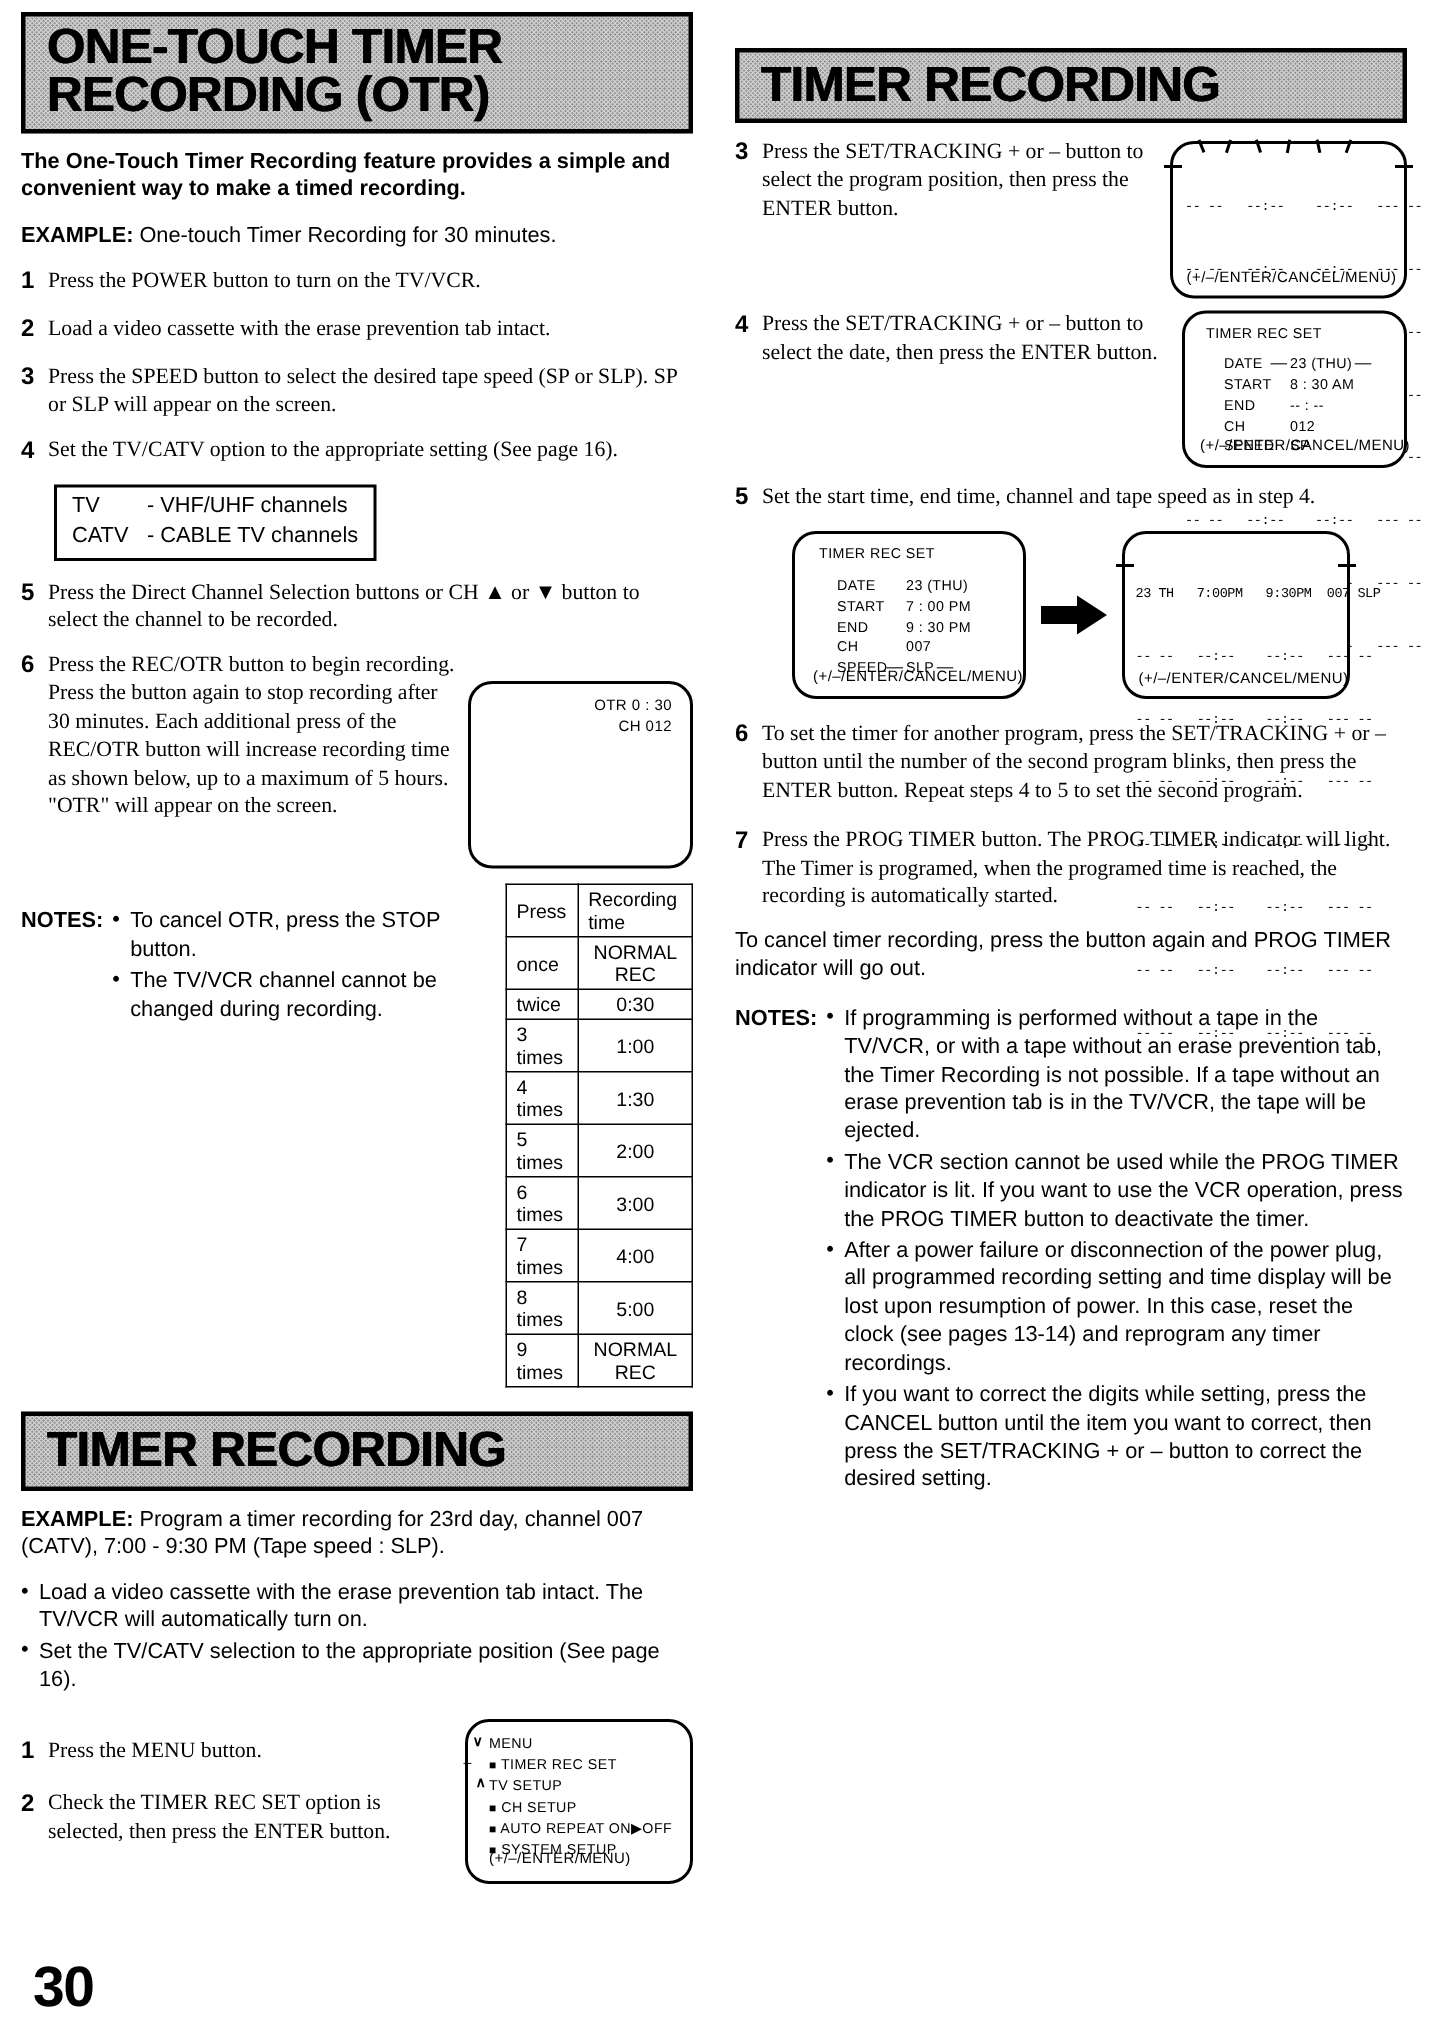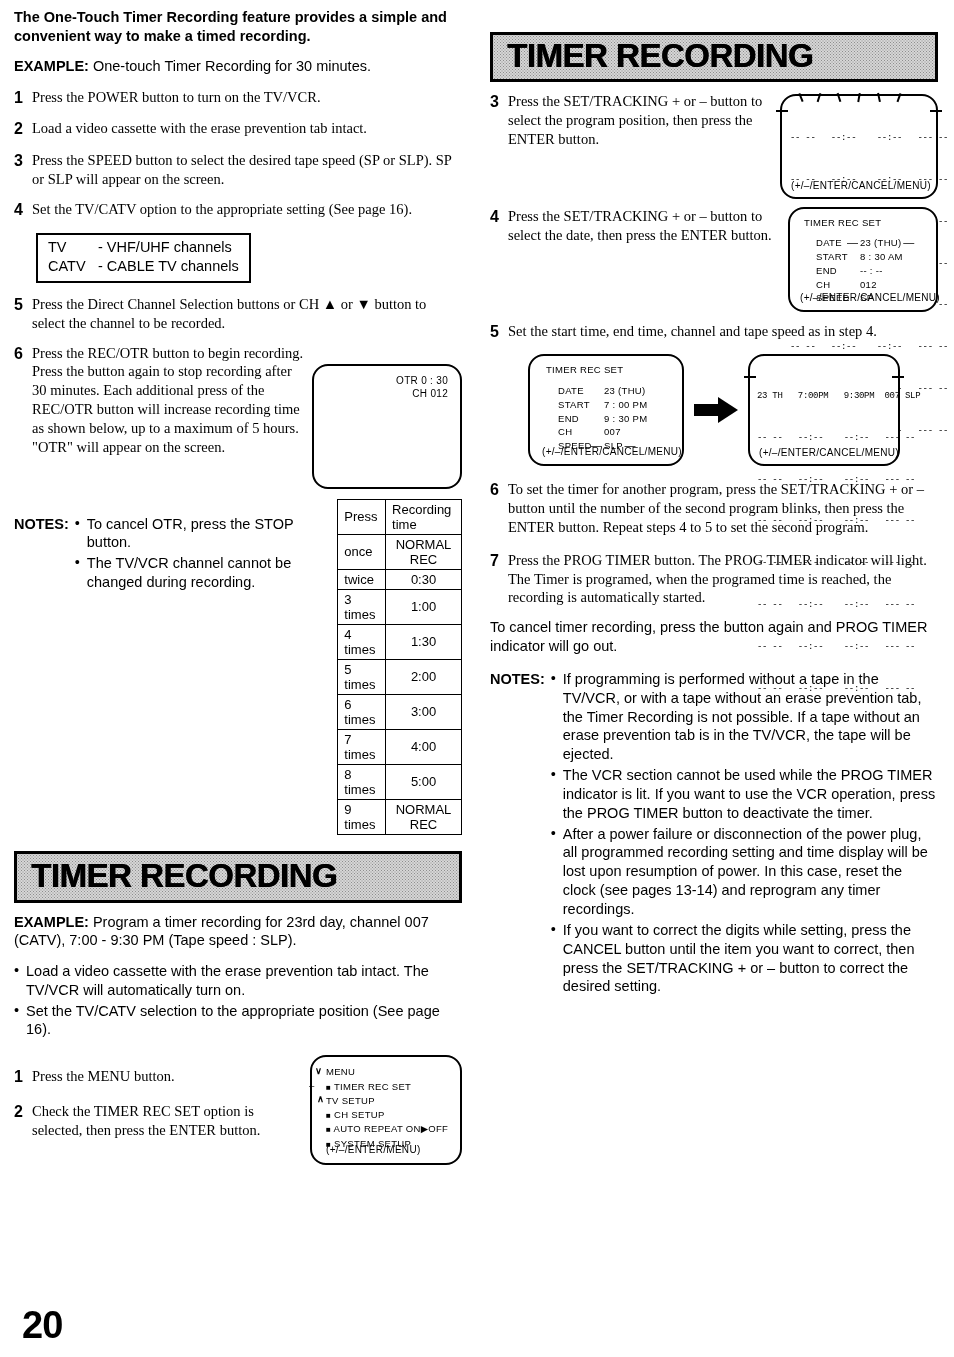--- a/index.html
+++ b/index.html
@@ -152,20 +152,23 @@
   .tick { position: absolute; width: 1.6px; height: 9px; background: #000; }
 </style>
 </head>
 <body>
 
 <div class="page">
   <div class="cols">
 
     <div class="col-left">
 
+      <div class="banner tall">
+        <h1>ONE-TOUCH TIMER RECORDING (OTR)</h1>
+      </div>
 
       <p class="intro">The One-Touch Timer Recording feature provides a simple and convenient way to make a timed recording.</p>
 
       <p class="example"><b>EXAMPLE:</b><span> One-touch Timer Recording for 30 minutes.</span></p>
 
       <div class="step">
         <div class="num">1</div>
         <div class="body">
             <p>Press the POWER button to turn on the TV/VCR.</p>
           </div>
@@ -457,14 +460,14 @@
           <li>If programming is performed without a tape in the TV/VCR, or with a tape without an erase prevention tab, the Timer Recording is not possible. If a tape without an erase prevention tab is in the TV/VCR, the tape will be ejected.</li>
           <li>The VCR section cannot be used while the PROG TIMER indicator is lit. If you want to use the VCR operation, press the PROG TIMER button to deactivate the timer.</li>
           <li>After a power failure or disconnection of the power plug, all programmed recording setting and time display will be lost upon resumption of power. In this case, reset the clock (see pages 13-14) and reprogram any timer recordings.</li>
           <li>If you want to correct the digits while setting, press the CANCEL button until the item you want to correct, then press the SET/TRACKING + or – button to correct the desired setting.</li>
         </ul>
       </div>
 
     </div>
   </div>
 
-  <div class="pagenum">20</div>
+  <div class="pagenum">30</div>
 </div>
 
 </body></html>

